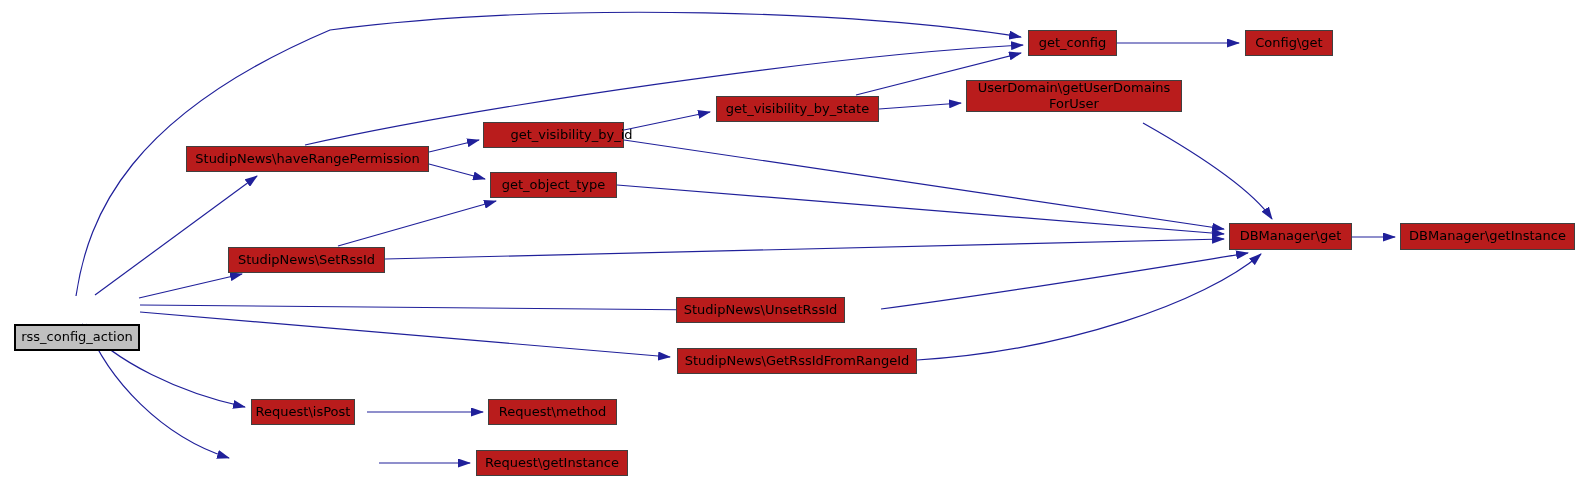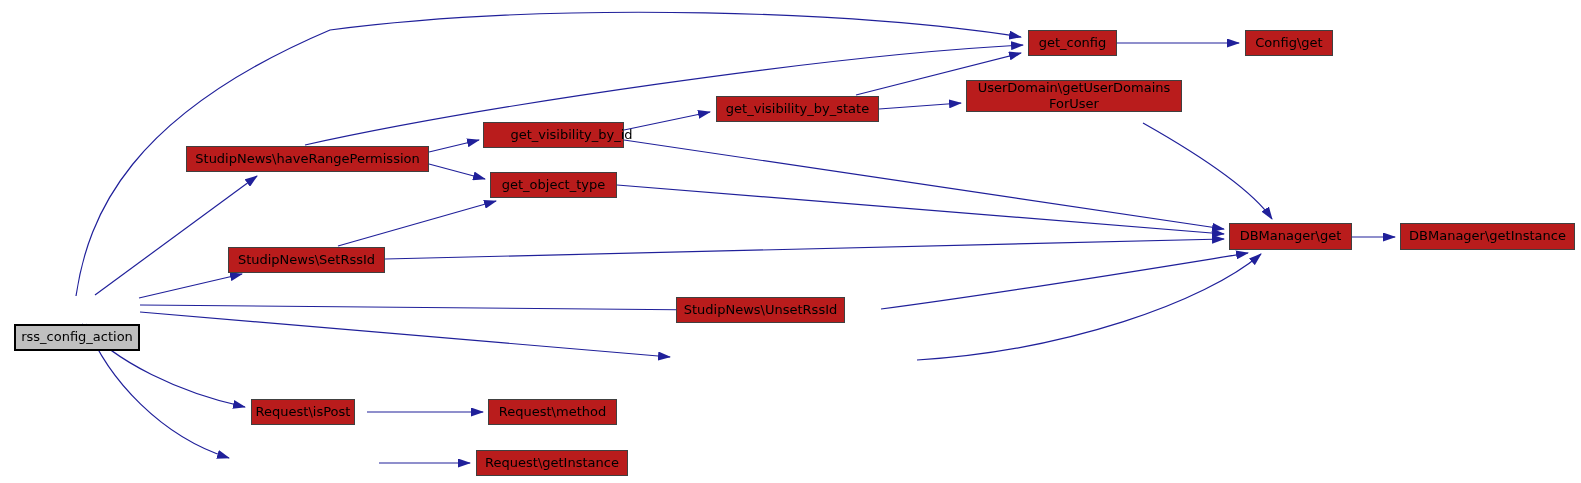--- a/index.html
+++ b/index.html
@@ -93,17 +93,18 @@
       <div class="node" style="left: 716px; top: 96px; width: 163px; height: 26px;">get_visibility_by_state</div>
       <div class="node" style="left: 1028px; top: 30px; width: 89px; height: 26px;">get_config</div>
       <div class="node" style="left: 1245px; top: 30px; width: 88px; height: 26px; text-align: center;">Config\get</div>
       <div class="node" style="left: 966px; top: 80px; width: 216px; height: 32px;">UserDomain\getUserDomains
 ForUser</div>
       <div class="node" style="left: 490px; top: 172px; width: 127px; height: 26px;">get_object_type</div>
       <div class="node" style="left: 228px; top: 247px; width: 157px; height: 26px;">StudipNews\SetRssId</div>
       <div class="node" style="left: 1400px; top: 223px; width: 175px; height: 27px;">DBManager\getInstance</div>
       <div class="node" style="left: 1229px; top: 223px; width: 123px; height: 27px;">DBManager\get</div>
       <div class="node" style="left: 676px; top: 297px; width: 169px; height: 26px;">StudipNews\UnsetRssId</div>
+      <div class="node" style="left: 677px; top: 348px; width: 240px; height: 26px;">StudipNews\GetRssIdFromRangeId</div>
       <div class="node" style="left: 251px; top: 399px; width: 104px; height: 26px;">Request\isPost</div>
       <div class="node" style="left: 488px; top: 399px; width: 129px; height: 26px;">Request\method</div>
       <div class="node" style="left: 476px; top: 450px; width: 152px; height: 26px;">Request\getInstance</div>
     </div>
 </div>
 
 </body></html>

